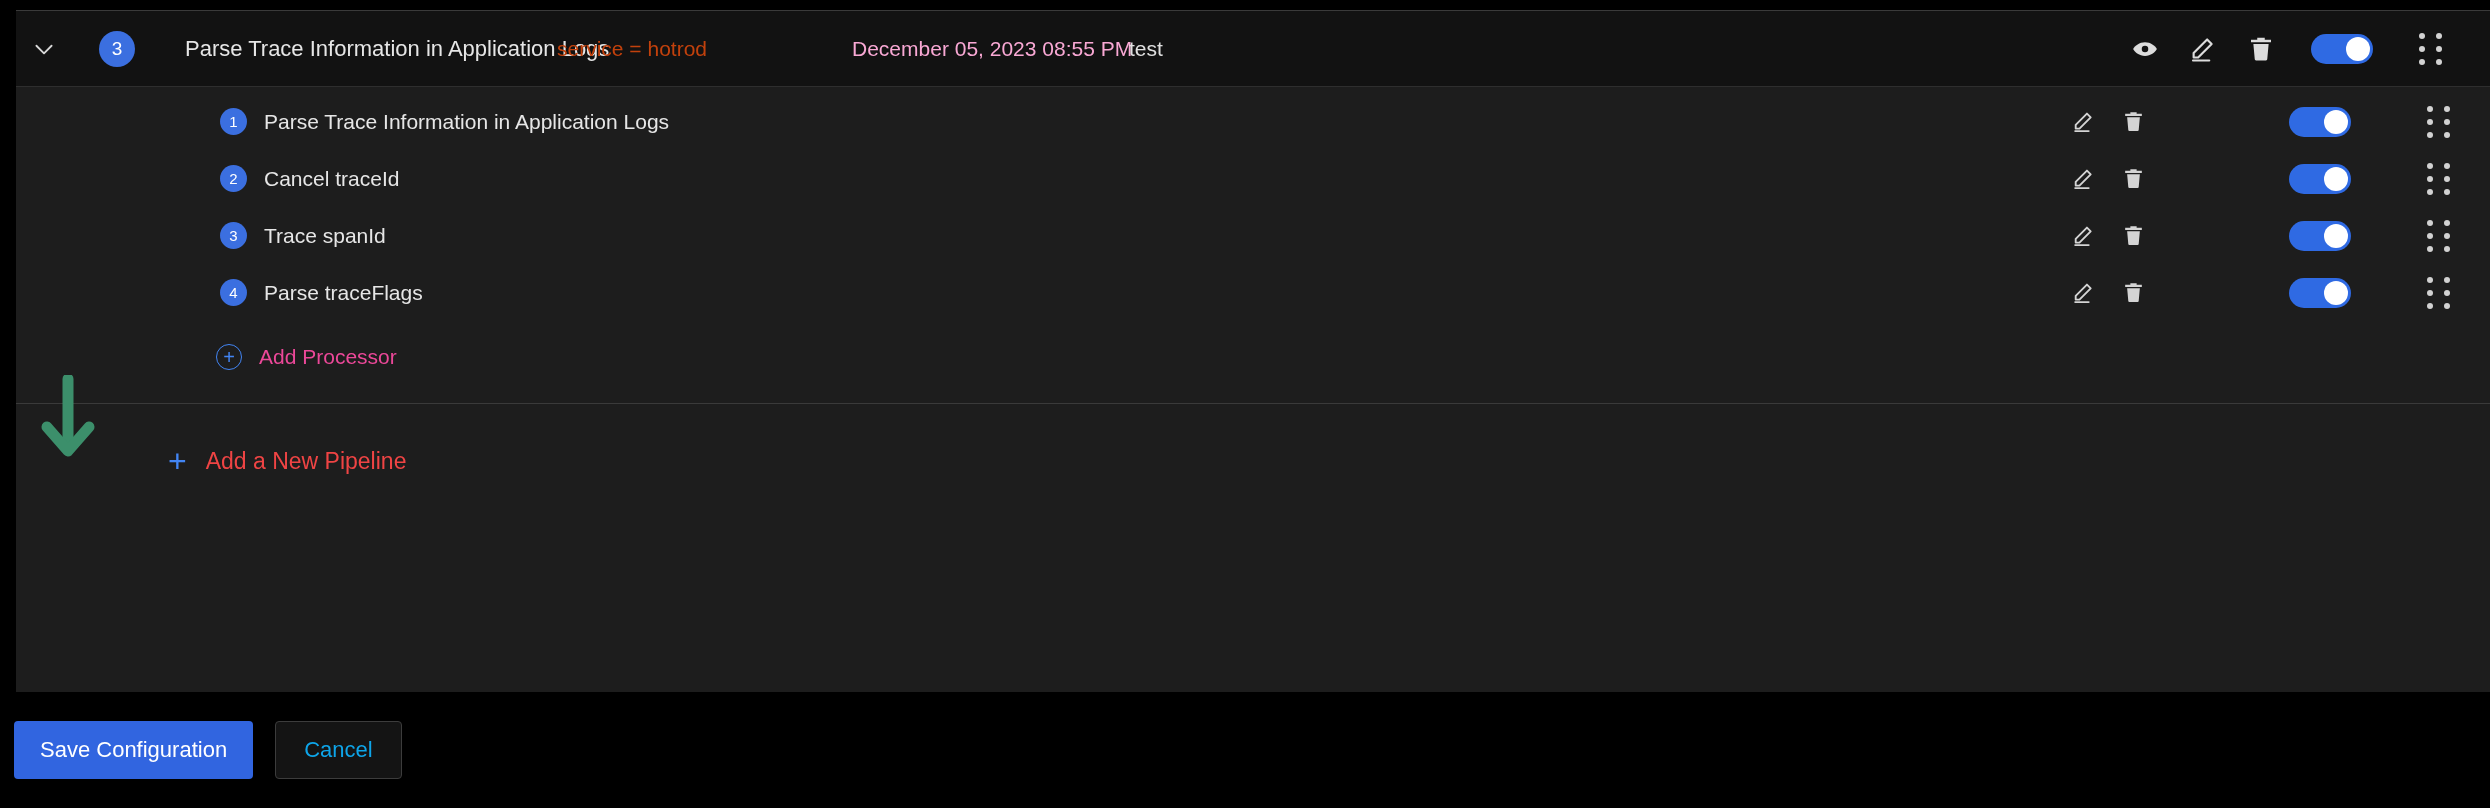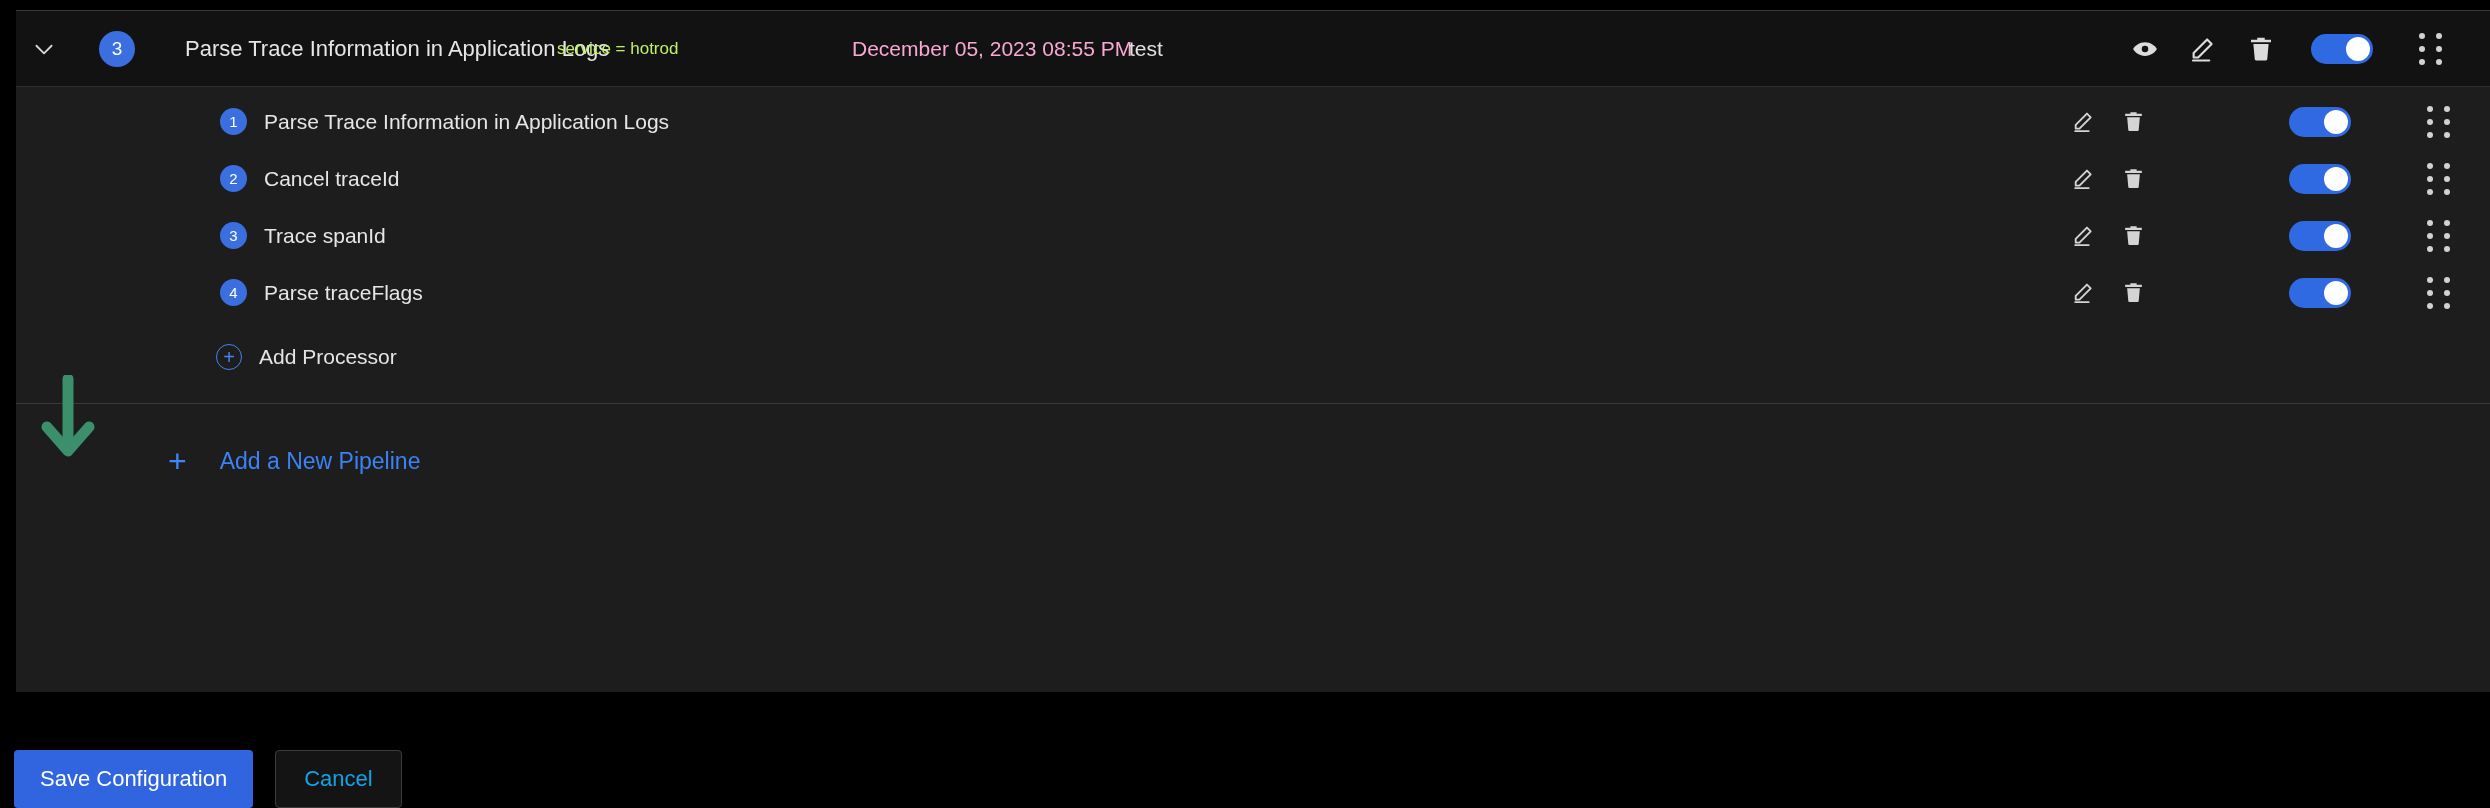--- a/index.html
+++ b/index.html
@@ -65,22 +65,22 @@
   }
 
   .ph-name {
     color: #e6e6e6;
     font-size: 22px;
     margin-left: 23px;
     width: 372px;
     white-space: nowrap;
   }
   .ph-filter {
-    color: #bef264;
-    font-size: 17px;
+    color: #c2410c;
+    font-size: 21px;
     width: 295px;
     white-space: nowrap;
   }
   .ph-date {
     color: #f9a8d4;
     font-size: 21px;
     width: 277px;
     white-space: nowrap;
   }
   .ph-user {
@@ -234,21 +234,21 @@
     border: 1.6px solid #4285f4;
     color: #4285f4;
     display: flex;
     align-items: center;
     justify-content: center;
     font-size: 20px;
     line-height: 1;
     margin-right: 17px;
   }
   .add-processor .ap-label {
-    color: #e5e5e5;
+    color: #ec4899;
     font-size: 21px;
   }
 
   
   .section-divider {
     height: 1px;
     background: #3a3a3a;
     margin-top: 10px;
   }
 
@@ -261,35 +261,34 @@
     cursor: pointer;
   }
   .add-pipeline .plus-sign {
     color: #4285f4;
     font-size: 32px;
     line-height: 1;
     margin-right: 19px;
     font-weight: 300;
   }
   .add-pipeline .anp-label {
-    color: #3b82f6;
+    color: #ef4444;
     font-size: 23px;
-    margin-left: 14px;
   }
 
   
   .bottom-bar {
     position: absolute;
     left: 16px;
     top: 692px;
     width: 2474px;
     height: 116px;
     background: #000000;
     display: flex;
-    align-items: flex-end;
+    align-items: center;
     padding-left: 0px;
   }
   .btn-save {
     height: 58px;
     background: #3165e0;
     color: #ffffff;
     font-size: 22px;
     border: none;
     border-radius: 4px;
     padding: 0 26px;

